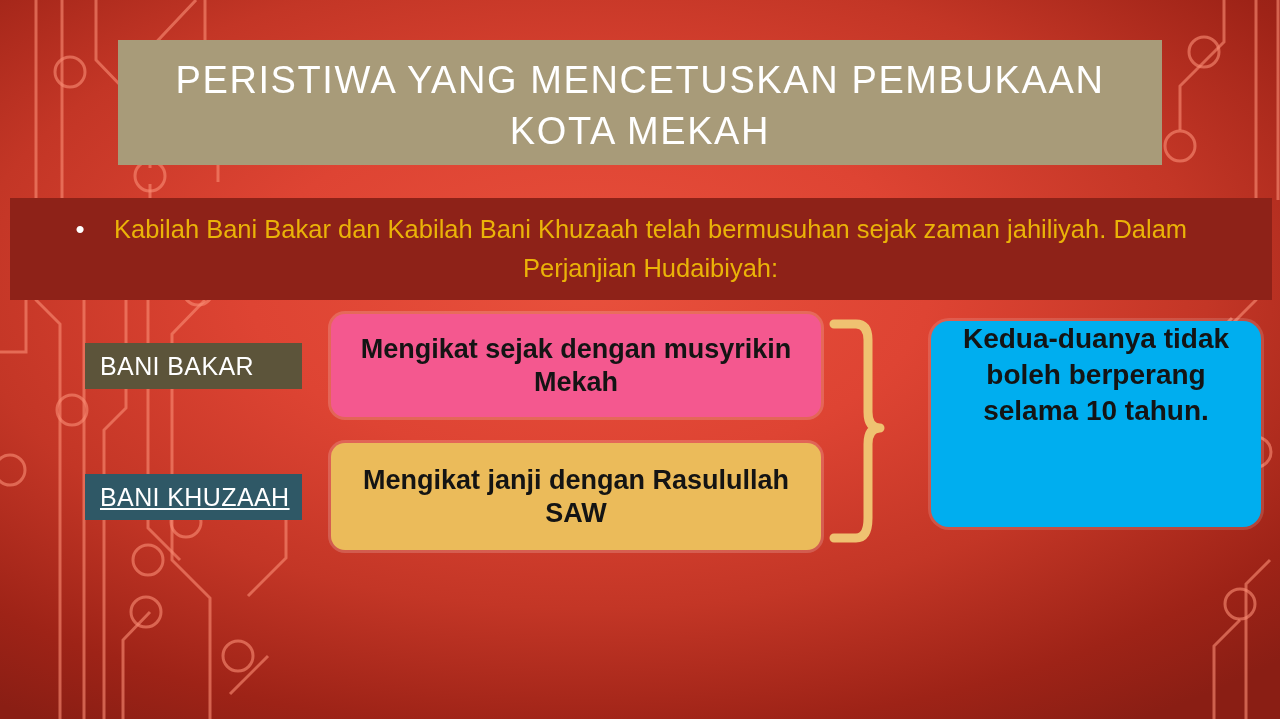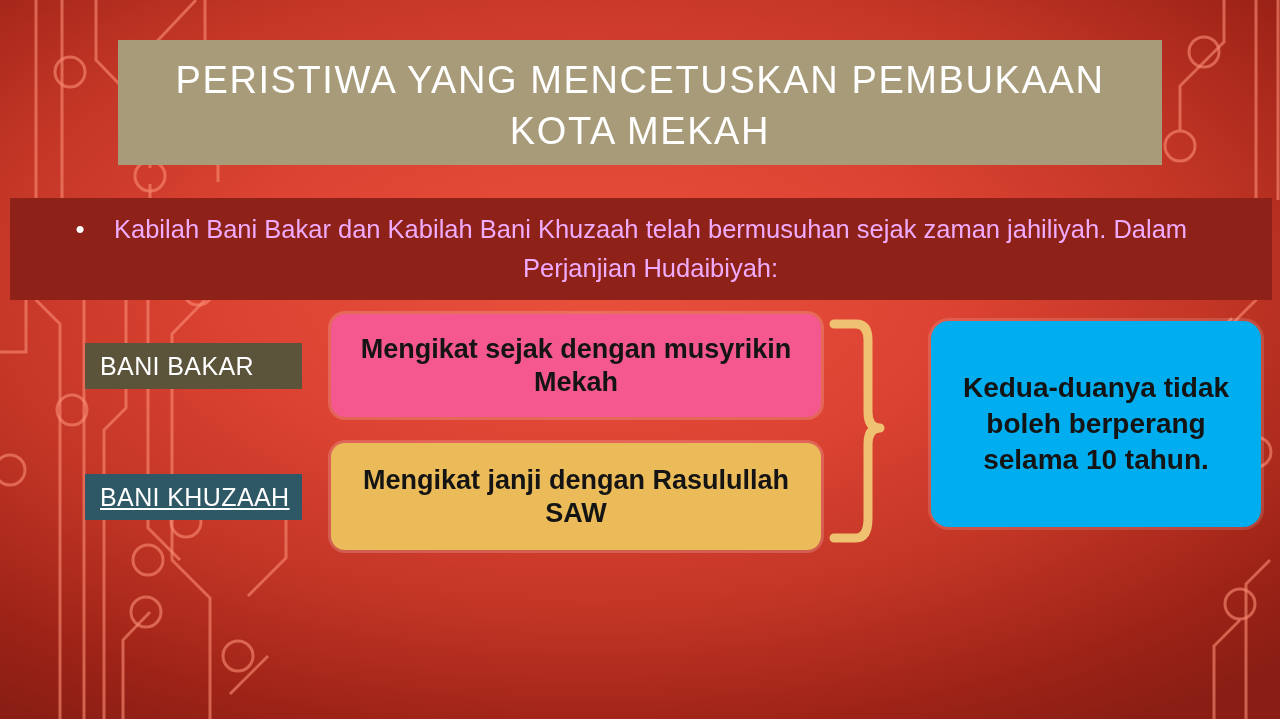--- a/index.html
+++ b/index.html
@@ -72,21 +72,21 @@
     align-items:flex-start;
     gap:10px;
   }
   #subtitle-bullet {
     color:#FFFFFF;
     font-size:26px;
     line-height:1.5;
     flex:0 0 auto;
   }
   #subtitle-text {
-    color:#f0abfc;
+    color:#eab308;
     font-size:25.5px;
     line-height:1.52;
     text-align:center;
     max-width:1112px;
   }
 
   
   .party-label {
     position:absolute;
     height:46px;
@@ -132,21 +132,21 @@
     stroke-linejoin:round;
   }
 
   
   #box-outcome {
     position:absolute;
     left:931px; top:321px;
     width:330px; height:206px;
     background:#00AEEF;
     border-radius:18px;
-    display:flex; align-items:center; justify-content:center;
+    display:flex; align-items:flex-start; justify-content:center;
     text-align:center;
     color:#141414;
     font-size:28px;
     font-weight:bold;
     line-height:1.28;
     padding:0 16px;
     box-shadow:0 0 0 3px rgba(255,255,255,.14);
   }
 </style>
 </head>

